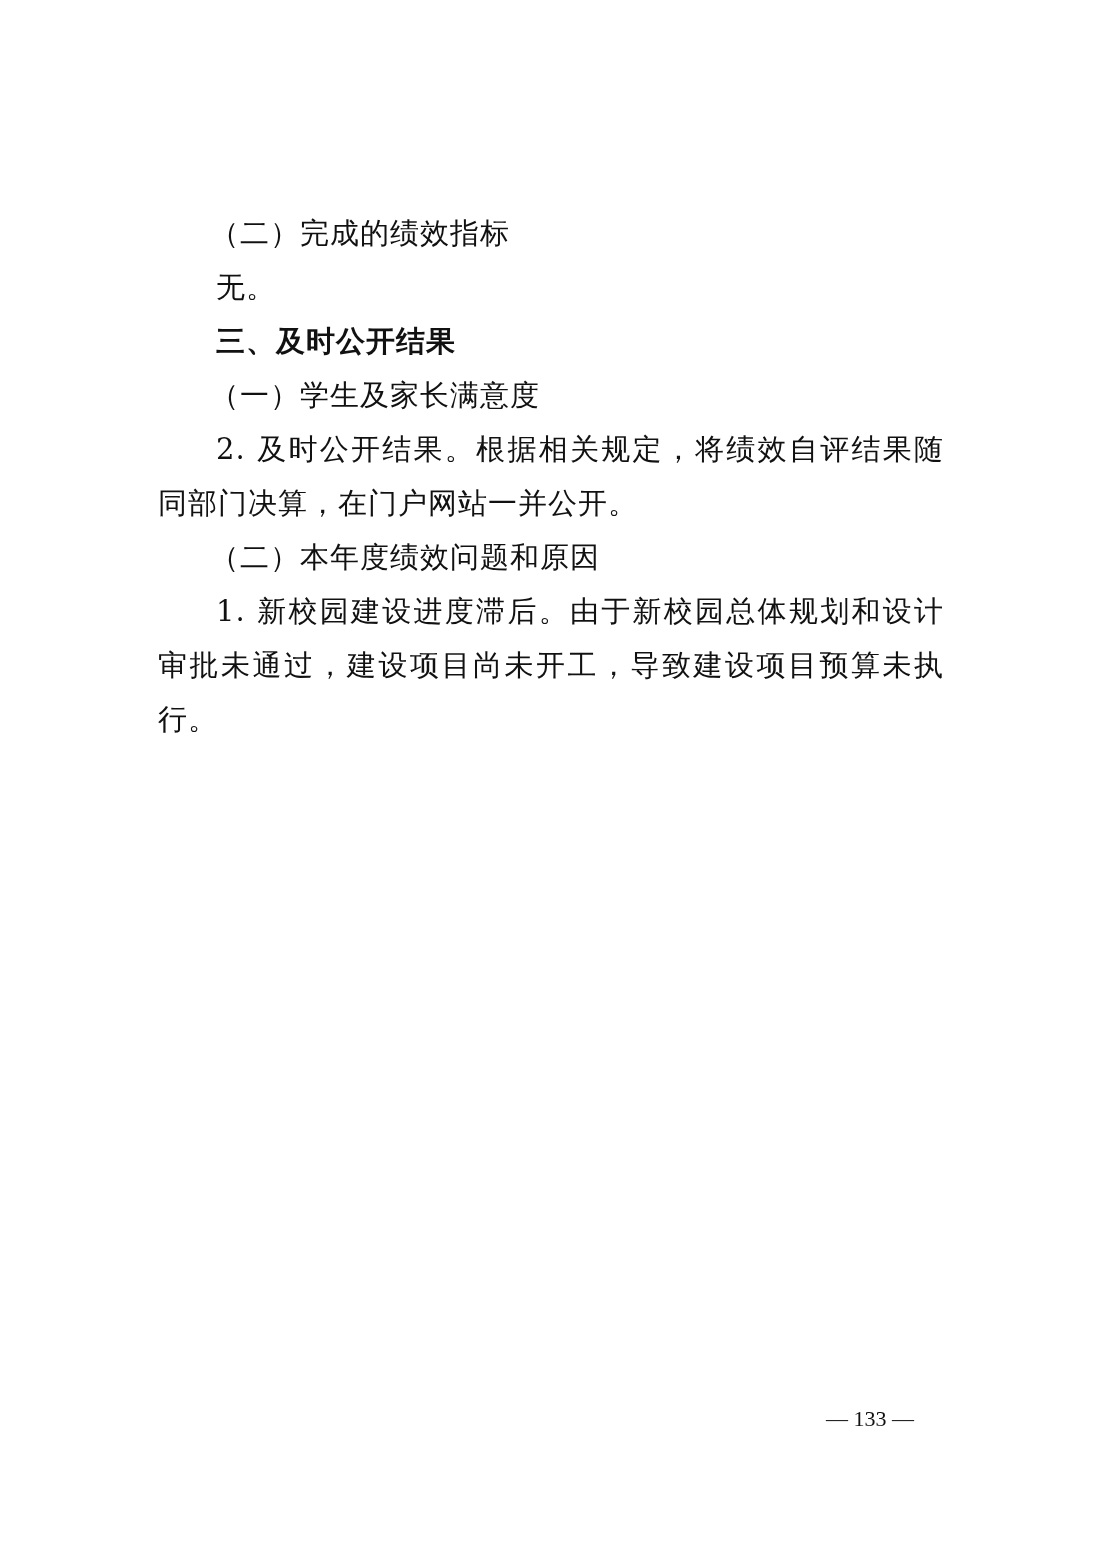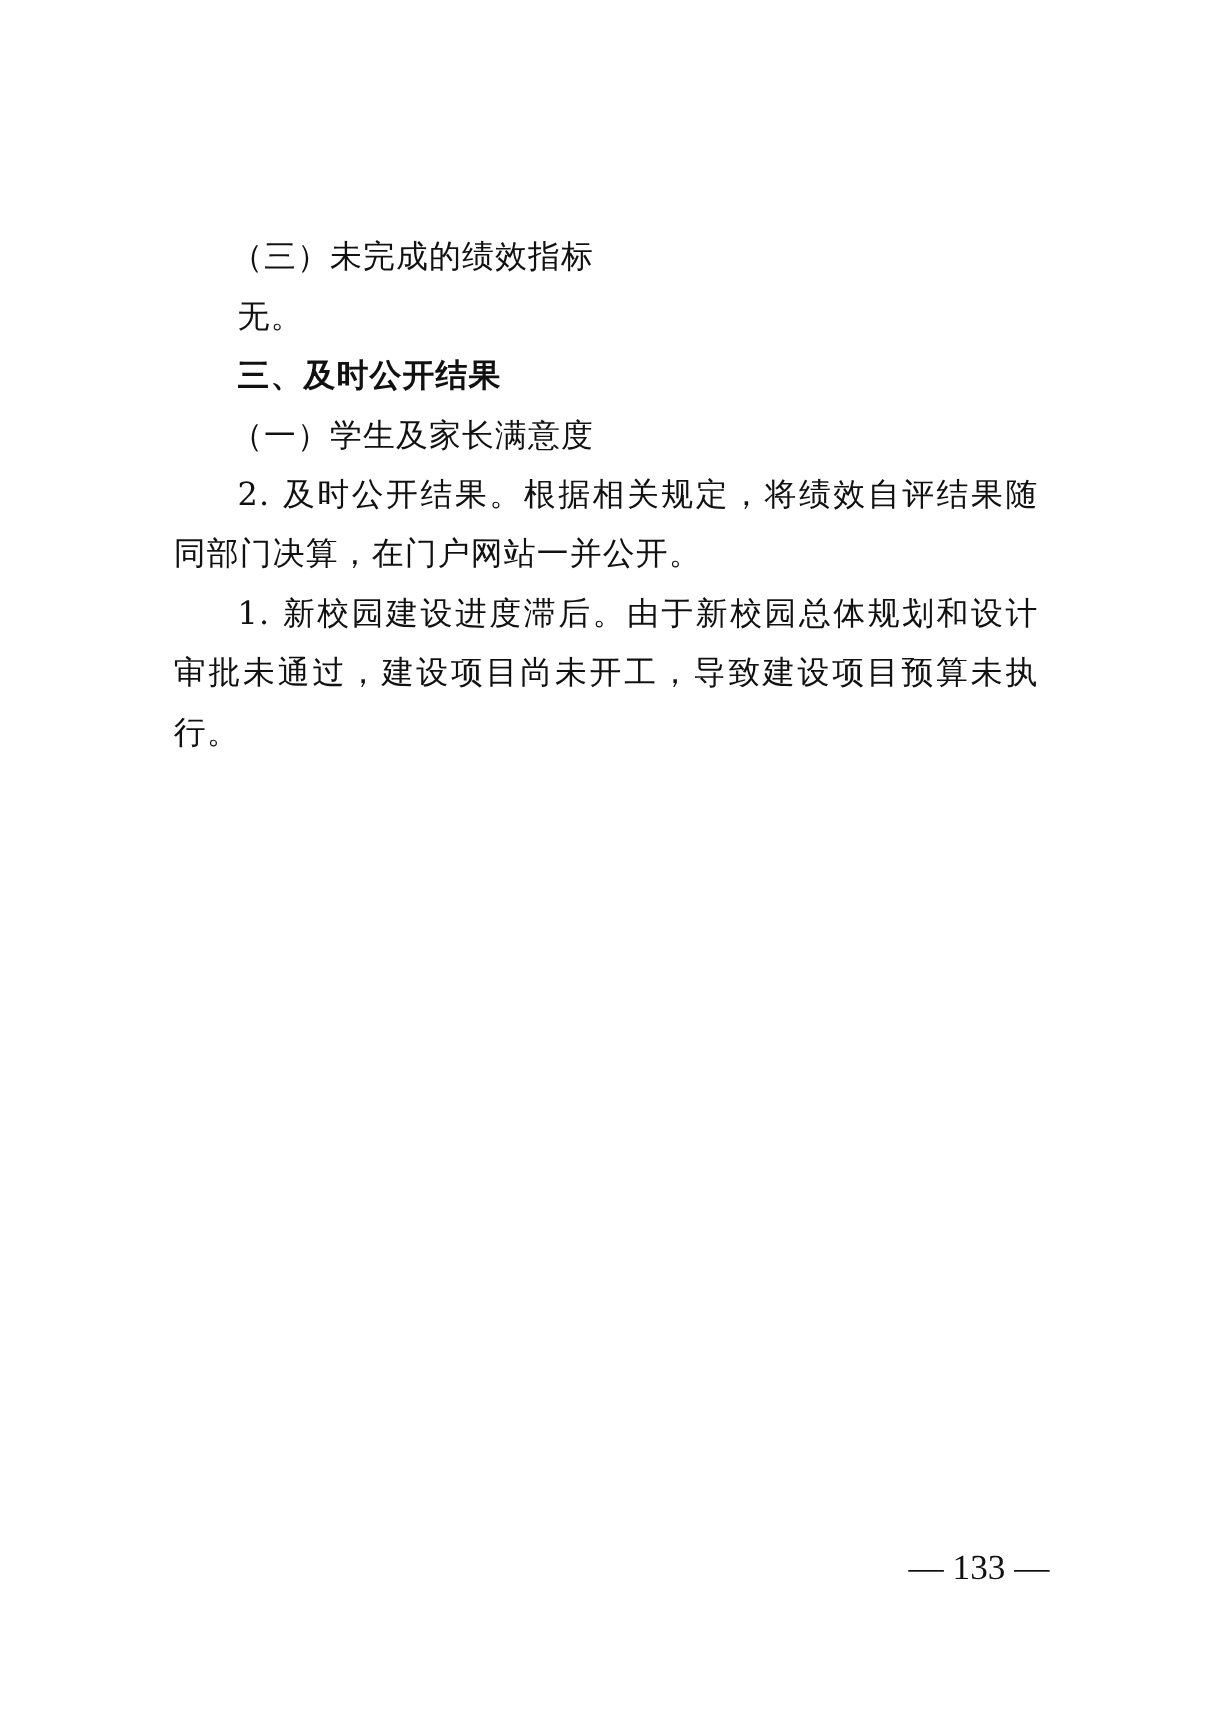--- a/index.html
+++ b/index.html
@@ -31,30 +31,31 @@
     padding-left: 58px;
     font-family: "DejaVu Sans", "Liberation Sans", sans-serif;
     font-weight: bold;
     letter-spacing: 1px;
   }
   .page-number {
     position: absolute;
     top: 1406px;
     left: 826px;
     font-family: "Liberation Serif", "DejaVu Serif", serif;
-    font-size: 32px;
+    font-size: 22px;
     color: #111111;
     white-space: pre;
   }
 </style>
 </head>
 <body>
 
 <div class="page">
-  <p class="sub-heading">（三）未完成的绩效指标</p>
+  <p class="sub-heading">（二）完成的绩效指标</p>
   <p class="para">无。</p>
   <p class="heading">三、及时公开结果</p>
   <p class="sub-heading">（一）学生及家长满意度</p>
   <p class="para">2. 及时公开结果。根据相关规定，将绩效自评结果随同部门决算，在门户网站一并公开。</p>
+  <p class="sub-heading">（二）本年度绩效问题和原因</p>
   <p class="para">1. 新校园建设进度滞后。由于新校园总体规划和设计审批未通过，建设项目尚未开工，导致建设项目预算未执行。</p>
 </div>
 
 <div class="page-number">— 133 —</div>
 
 </body></html>

